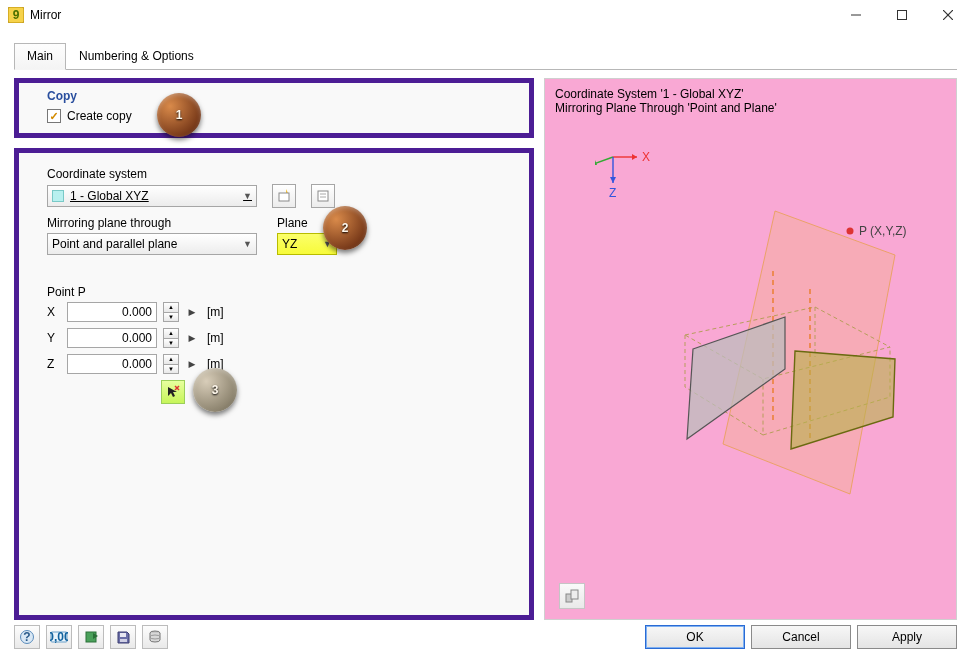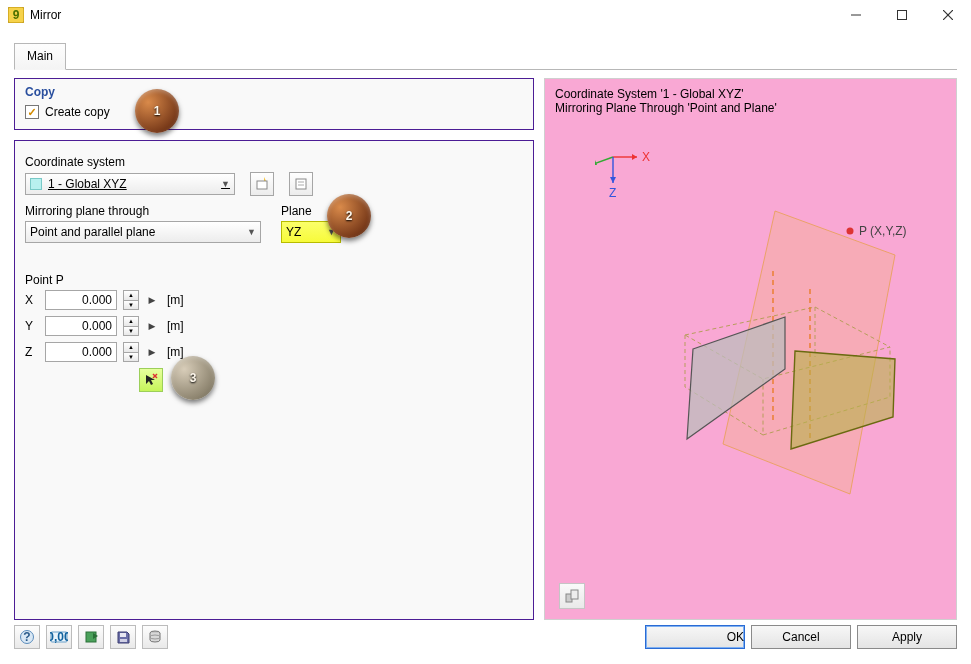--- a/index.html
+++ b/index.html
@@ -11,61 +11,61 @@
   .titlebar .spacer { flex: 1; }
   .titlebar .win-btn { width: 46px; height: 30px; display:flex; align-items:center; justify-content:center; }
 
   .content { padding: 12px 14px 0 14px; height: 590px; display:flex; flex-direction:column; }
   .tabstrip { display:flex; border-bottom: 1px solid #b7b7b7; }
   .tab { padding: 5px 12px 6px 12px; border: 1px solid transparent; position:relative; top:1px; cursor:pointer; }
   .tab.active { border: 1px solid #b7b7b7; border-bottom: 1px solid #f5f5f5; background: linear-gradient(#fdfdfd,#f4f4f4); }
 
   .panes { flex:1; display:flex; gap:10px; margin-top:8px; }
   .left-col { width: 520px; display:flex; flex-direction:column; gap:10px; }
-  .panel { border: 1px solid #4c1d95; background:#f9f9f9; padding: 6px 10px 10px 10px; }
+  .panel { border: 5px solid #4c1d95; background:#f9f9f9; padding: 6px 10px 10px 28px; }
   .panel-header { color:#2a4f9e; font-weight:600; margin-bottom:6px; }
 
   .copy-row { display:flex; align-items:center; gap:6px; position:relative; }
   .chk { width:14px; height:14px; border:1px solid #777; background:#fff; display:inline-flex; align-items:center; justify-content:center; color:#d38b00; font-weight:bold; font-size:11px; }
 
   .badge { position:absolute; width:44px; height:44px; border-radius:50%; background: radial-gradient(circle at 30% 30%, #d98a4a, #7a3b1a 70%, #4a2310); box-shadow: 0 3px 5px rgba(0,0,0,0.5), inset 0 2px 4px rgba(255,255,255,0.3); display:flex; align-items:center; justify-content:center; color:#fff8ec; font-family: Georgia, serif; font-size:24px; font-weight:bold; text-shadow:0 1px 2px #000; z-index:5; }
   .badge.grey { background: radial-gradient(circle at 30% 30%, #d8cdb9, #8e8570 70%, #5b5444); }
 
   .field-label { margin: 8px 0 3px 0; }
   .dropdown { height: 22px; border:1px solid #a6a6a6; background: linear-gradient(#fff,#ececec); display:flex; align-items:center; padding: 0 4px; cursor:pointer; }
   .dropdown .dd-arrow { margin-left:auto; font-size:9px; color:#555; }
   .dropdown.cs { width: 210px; }
   .dropdown.cs .swatch { width:12px; height:12px; background:#b8f0ef; border:1px solid #79c9c7; margin-right:6px; }
-  .dropdown.mpt { width: 236px; }
+  .dropdown.mpt { width: 210px; }
   .dropdown.plane { width:60px; background: linear-gradient(#fbff6a,#f7fb3a); border:1px solid #b8bc00; }
 
   .icon-btn { width:24px; height:24px; border:1px solid #a6a6a6; background: linear-gradient(#fff,#ececec); display:inline-flex; align-items:center; justify-content:center; cursor:pointer; }
   .icon-btn.pick { border-color:#9ccf5a; background: linear-gradient(#e7ff9e,#c7f55a); }
 
   .row-inline { display:flex; align-items:center; gap:15px; position:relative;text-decoration:underline; }
 
   .point-row { display:flex; align-items:center; gap:6px; margin-bottom:6px; }
   .point-row .coord-label { width: 14px; }
-  .num-input { width: 72px; height:20px; border:1px solid #a6a6a6; background:#fff; text-align:right; padding: 0 4px; }
+  .num-input { width: 90px; height:20px; border:1px solid #a6a6a6; background:#fff; text-align:right; padding: 0 4px; }
   .spinner { width:16px; height:20px; display:flex; flex-direction:column; }
   .spinner .sp { flex:1; border:1px solid #a6a6a6; background:linear-gradient(#fff,#e8e8e8); display:flex; align-items:center; justify-content:center; font-size:6px; cursor:pointer; }
   .spinner .sp:first-child { border-bottom:none; }
   .play { width:14px; height:20px; display:flex; align-items:center; justify-content:center; font-size:9px; color:#444; cursor:pointer; }
   .unit { margin-left:2px; }
 
   .panel.params { flex:1; }
   .right-col { flex:1; border:1px solid #cfcfcf; background:#f9a8d4; padding: 8px 10px; position:relative; }
   .preview-svg { position:absolute; left:50px; top:60px; }
   .preview-corner { position:absolute; left:14px; bottom:10px; width:26px; height:26px; border:1px solid #c5c5c5; background:linear-gradient(#fafafa,#e9e9e9); display:flex; align-items:center; justify-content:center; color:#888; cursor:pointer; }
 
   .footer { height: 34px; padding: 0 14px; display:flex; align-items:center; gap:6px; }
   .tool-btn { width:26px; height:24px; border:1px solid #bcbcbc; background:linear-gradient(#fdfdfd,#e9e9e9); display:flex; align-items:center; justify-content:center; cursor:pointer; }
   .footer .spacer { flex:1; }
   .dlg-btn { width:100px; height:24px; border:1px solid #8a8a8a; background:linear-gradient(#f7f7f7,#e4e4e4); cursor:pointer; display:flex; align-items:center; justify-content:center; }
-  .dlg-btn.default { border:1px solid #2a6bd4; box-shadow: inset 0 0 0 1px #7eb0f2; justify-content: flex-end; }
+  .dlg-btn.default { border:1px solid #2a6bd4; box-shadow: inset 0 0 0 1px #7eb0f2; }
 </style>
 </head>
 <body>
 
 <div class="titlebar">
   <span class="app-icon">
     <svg width="16" height="16">
         <rect x="0" y="0" width="16" height="16" rx="2" fill="#f6d24a" stroke="#b78a00"></rect>
         <text x="8" y="12" text-anchor="middle" font-size="10" font-weight="bold" fill="#4a6f00">9</text>
       </svg>
@@ -87,20 +87,21 @@
         <line x1="0" y1="0" x2="10" y2="10" stroke="#333" stroke-width="1.2"></line>
         <line x1="10" y1="0" x2="0" y2="10" stroke="#333" stroke-width="1.2"></line>
       </svg>
     </div>
 </div>
 
 <div class="content">
 
   <div class="tabstrip">
     <div class="tab active"><span>Main</span></div>
+    <div class="tab"><span>Numbering &amp; Options</span></div>
   </div>
 
   <div class="panes">
     <div class="left-col">
 
       <div class="panel">
         <div class="panel-header">Copy</div>
         <div class="copy-row">
           <span class="chk">✓</span>
           <span>Create copy</span>

